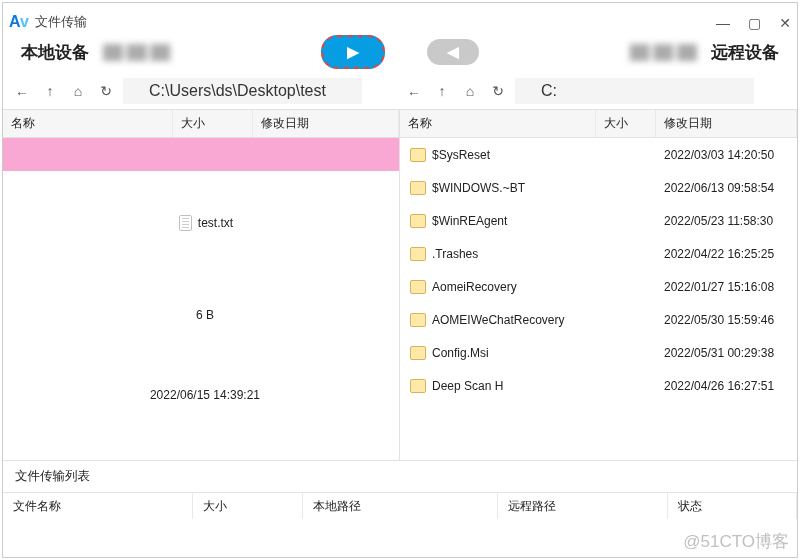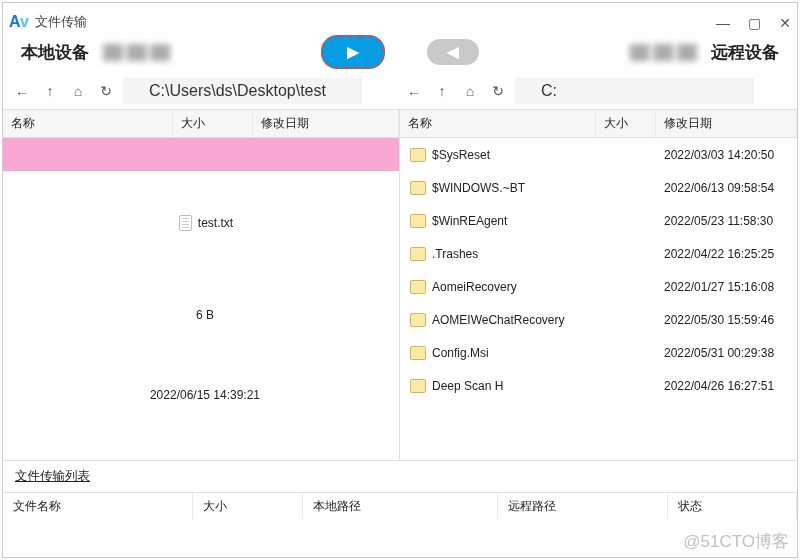--- a/index.html
+++ b/index.html
@@ -34,21 +34,21 @@
   .row { display: flex; height: 33px; align-items: center; font-size: 12px; color: #222; }
   .row.sel { background: #f9a8d4; flex-direction: column; }
   .ficon { width: 16px; height: 14px; margin: 0 6px 0 10px; border-radius: 2px; }
   .ficon.file { background: #fff; border: 1px solid #bfbfbf; position: relative; width: 13px; height: 16px;}
   .ficon.file::after{content:"";position:absolute;top:2px;left:2px;right:2px;height:1px;background:#ccc;box-shadow:0 3px 0 #ccc,0 6px 0 #ccc,0 9px 0 #ccc;}
   .ficon.fold { background: #ffe9a8; border: 1px solid #d6b45c; }
   .row .cname { display:flex; align-items:center; }
   .left .row .cname{flex:0 0 170px}.left .row .csize{flex:0 0 80px;padding-left:8px}.left .row .cdate{flex:1;padding-left:8px}
   .right .row .cname{flex:0 0 256px}.right .row .cdate{flex:1;padding-left:8px}
   .queue { height: 96px; display:flex; flex-direction:column; }
-  .qtitle { height: 32px; display:flex; align-items:center; padding-left:12px; font-size:12.5px; color:#222; border-bottom:1px solid #e1e1e1;text-decoration:underline;}
+  .qtitle { height: 32px; display:flex; align-items:center; padding-left:12px; font-size:12.5px; color:#222; border-bottom:1px solid #e1e1e1;}
   .qhdr { display:flex; height:26px; font-size:12px; color:#222;justify-content:center; }
   .qhdr > div { display:flex; align-items:center; padding-left:10px; border-right:1px solid #e9e9e9;}
   .qc1{flex:0 0 190px}.qc2{flex:0 0 110px}.qc3{flex:0 0 195px}.qc4{flex:0 0 170px}.qc5{flex:1}
   .watermark { position:absolute; right:8px; bottom:4px; font-size:17px; color:#c0c0c0;}
 </style>
 </head>
 <body>
 
 <div class="window">
 

